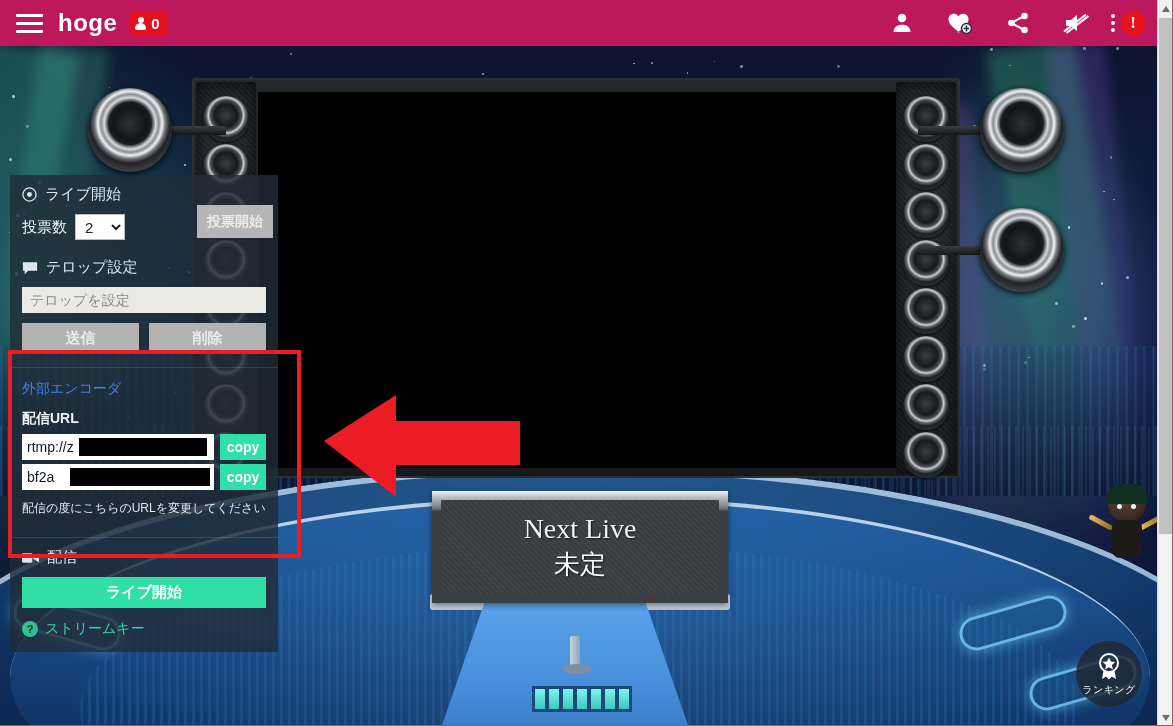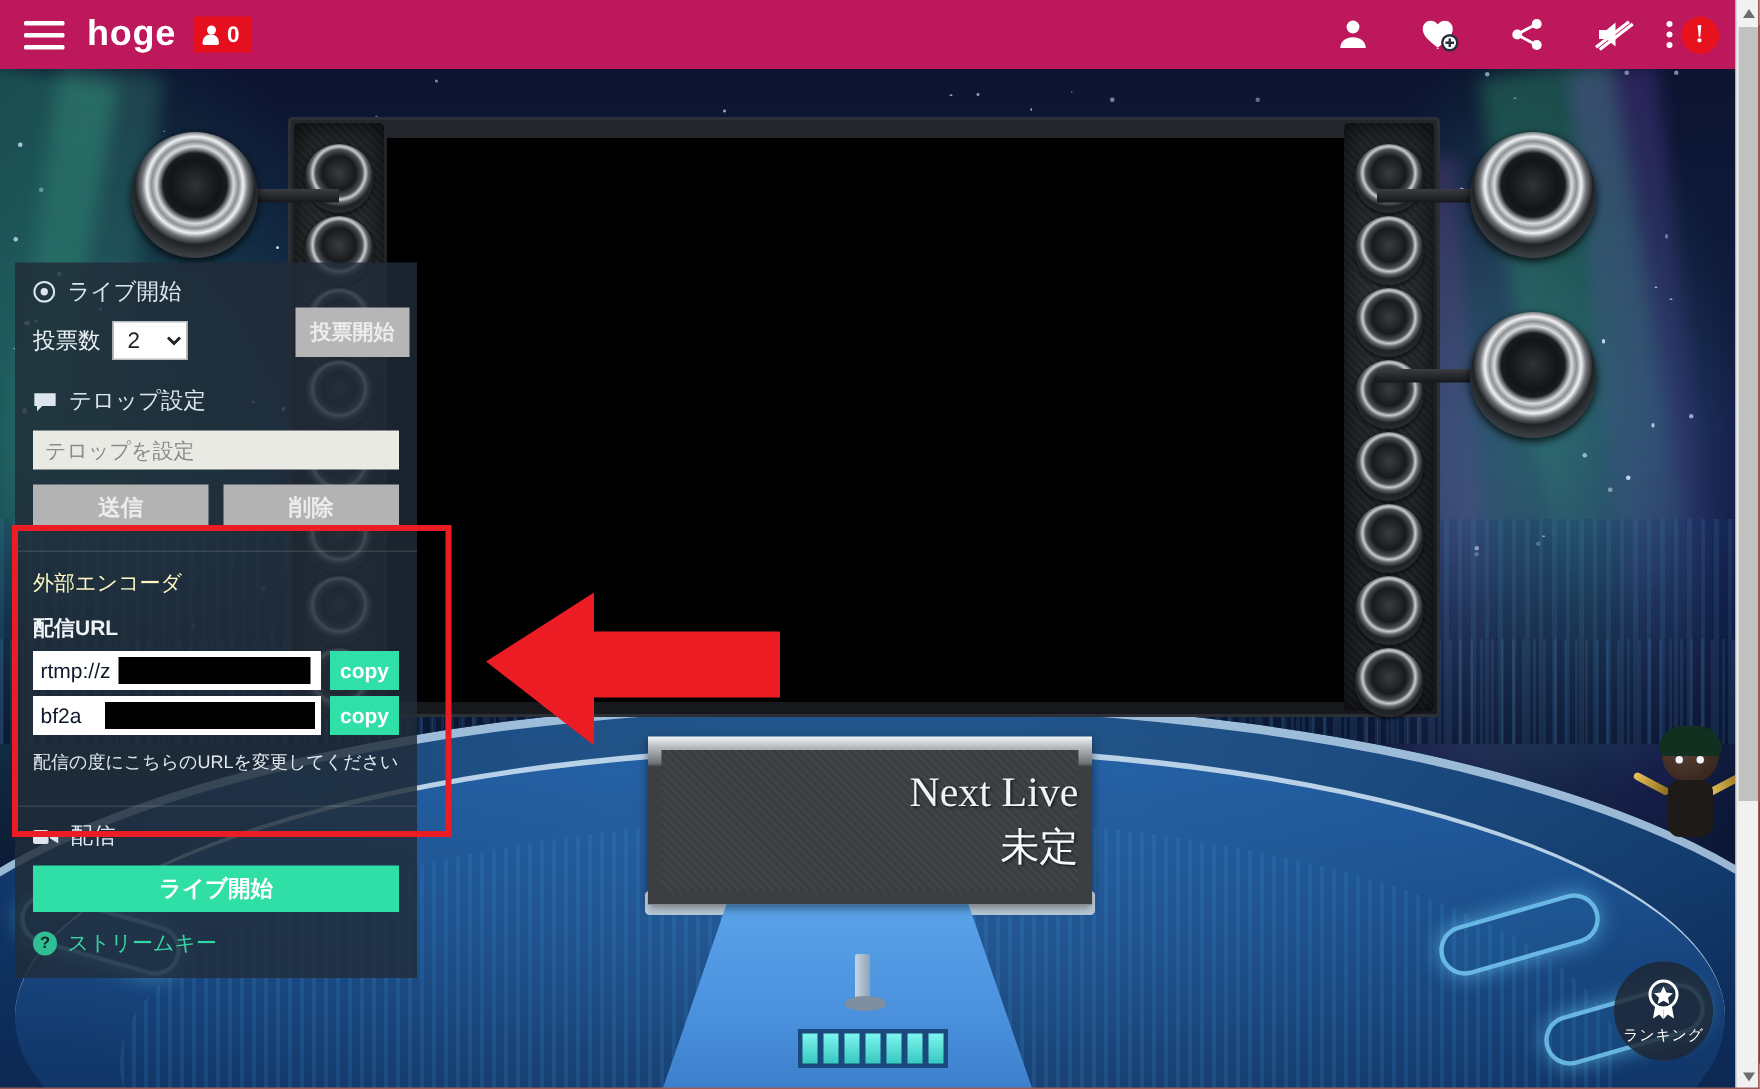--- a/index.html
+++ b/index.html
@@ -353,21 +353,21 @@
     font-family: "Liberation Sans", sans-serif;
     cursor: pointer;
   }
 
   .divider { height: 1px; background: rgba(255,255,255,.12); margin: 6px 0 0 0; }
 
   
   .encoder-section {
     padding: 12px 12px 14px 12px;
   }
-  .sec-label { font-size: 14px; color: #fef9c3; margin-bottom: 12px; }
+  .sec-label { font-size: 14px; color: #3b82f6; margin-bottom: 12px; }
   .sec-sublabel { font-size: 14px; color: #eef3f7; margin-bottom: 6px; font-weight: bold; }
   .field-row { display: flex; align-items: center; gap: 6px; margin-bottom: 4px; }
   .field-box {
     position: relative;
     width: 192px; height: 26px;
     background: #fff;
     overflow: hidden;
     display: flex; align-items: center;
   }
   .field-text {
@@ -441,21 +441,21 @@
     padding: 9px;
     z-index: 30;
     box-shadow: 0 2px 6px rgba(0,0,0,.5);
   }
   .next-live-inner {
     width: 100%; height: 100%;
     background:
       repeating-linear-gradient(45deg, rgba(255,255,255,.035) 0 2px, transparent 2px 4px),
       #3a3d40;
     display: flex; flex-direction: column;
-    align-items: flex-end; justify-content: center;
+    align-items: center; justify-content: center;
     gap: 2px;
   }
   .nl-title {
     color: #f0f2f4;
     font-family: "Liberation Serif", "DejaVu Serif", serif;
     font-size: 28px;
     text-shadow: 1px 1px 2px rgba(0,0,0,.7);
   }
   .nl-sub {
     color: #fafbfc;

